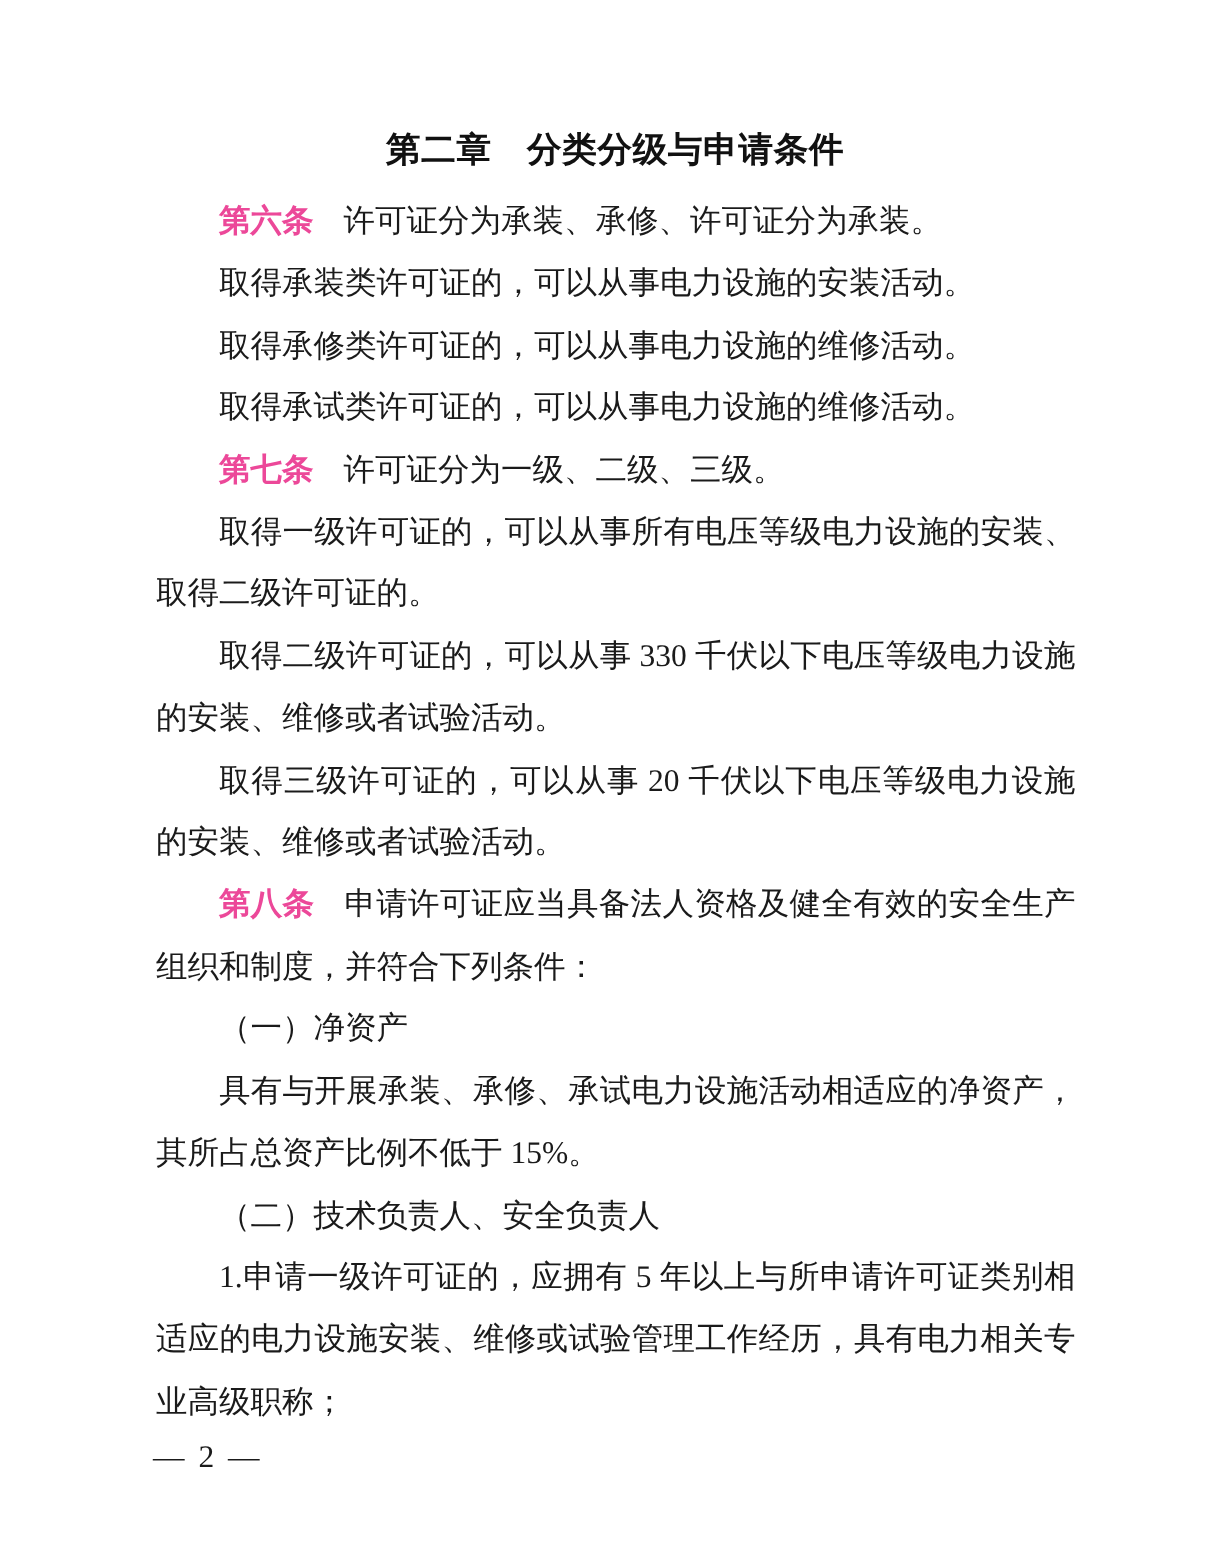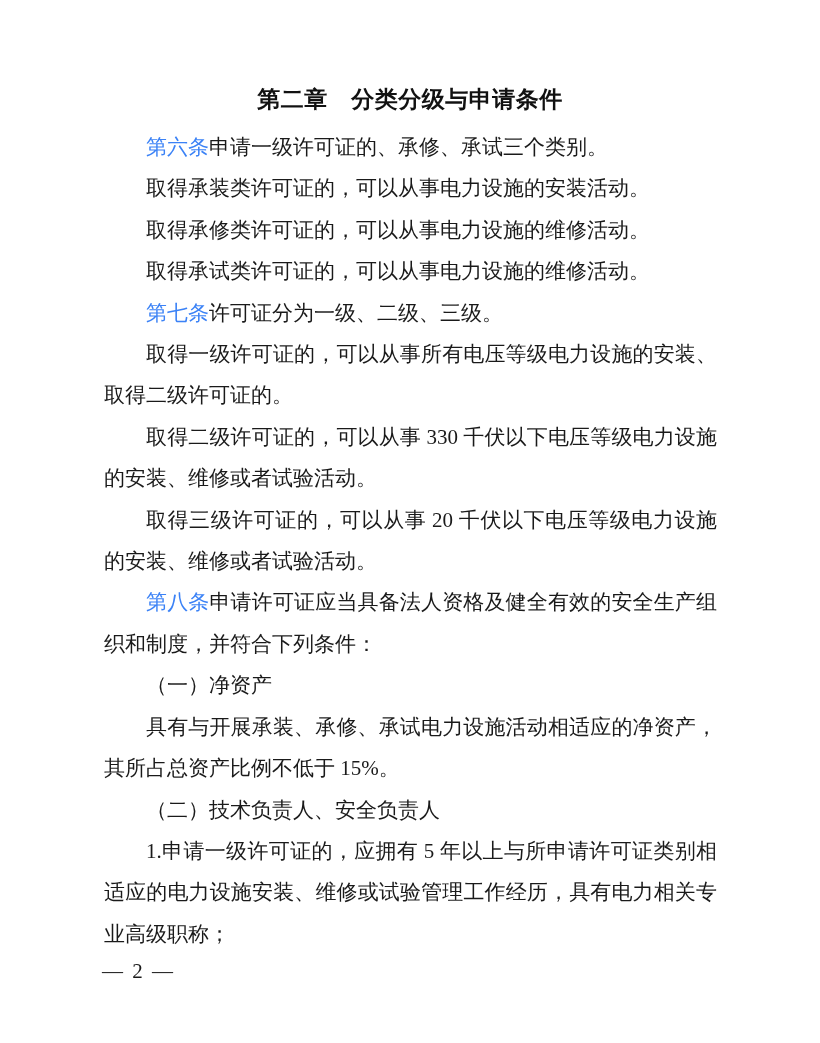--- a/index.html
+++ b/index.html
@@ -40,41 +40,42 @@
     margin: 0;
     padding: 0;
     font-size: 21px;
     line-height: 41.4px;
     text-indent: 42px;
     text-align: justify;
     text-justify: inter-ideograph;
     word-break: break-all;
   }
   .article-no {
-    font-weight: 400;
-    color: #3b82f6;
+    font-weight: 700;
+    margin-right: 20px;
+    color: #ec4899;
   }
   .page-footer {
     position: absolute;
     left: 102px;
     top: 957px;
     font-size: 21px;
     line-height: 28px;
     letter-spacing: 2px;
     color: #1a1a1a;
   }
 </style>
 </head>
 <body>
 
 <div class="page">
   <h1 class="chapter-title">第二章　分类分级与申请条件</h1>
 
   <div class="doc-body" id="doc-body">
-  <p class="para"><b class="article-no">第六条</b><span class="para-text">申请一级许可证的、承修、承试三个类别。</span></p>
+  <p class="para"><b class="article-no">第六条</b><span class="para-text">许可证分为承装、承修、许可证分为承装。</span></p>
 
   <p class="para"><span class="para-text">取得承装类许可证的，可以从事电力设施的安装活动。</span></p>
 
   <p class="para"><span class="para-text">取得承修类许可证的，可以从事电力设施的维修活动。</span></p>
 
   <p class="para"><span class="para-text">取得承试类许可证的，可以从事电力设施的维修活动。</span></p>
 
   <p class="para"><b class="article-no">第七条</b><span class="para-text">许可证分为一级、二级、三级。</span></p>
 
   <p class="para"><span class="para-text">取得一级许可证的，可以从事所有电压等级电力设施的安装、取得二级许可证的。</span></p>

